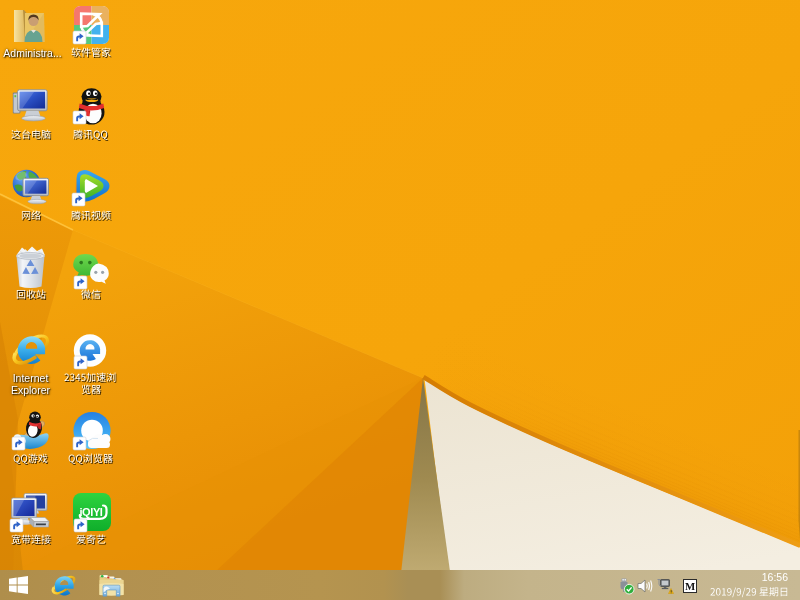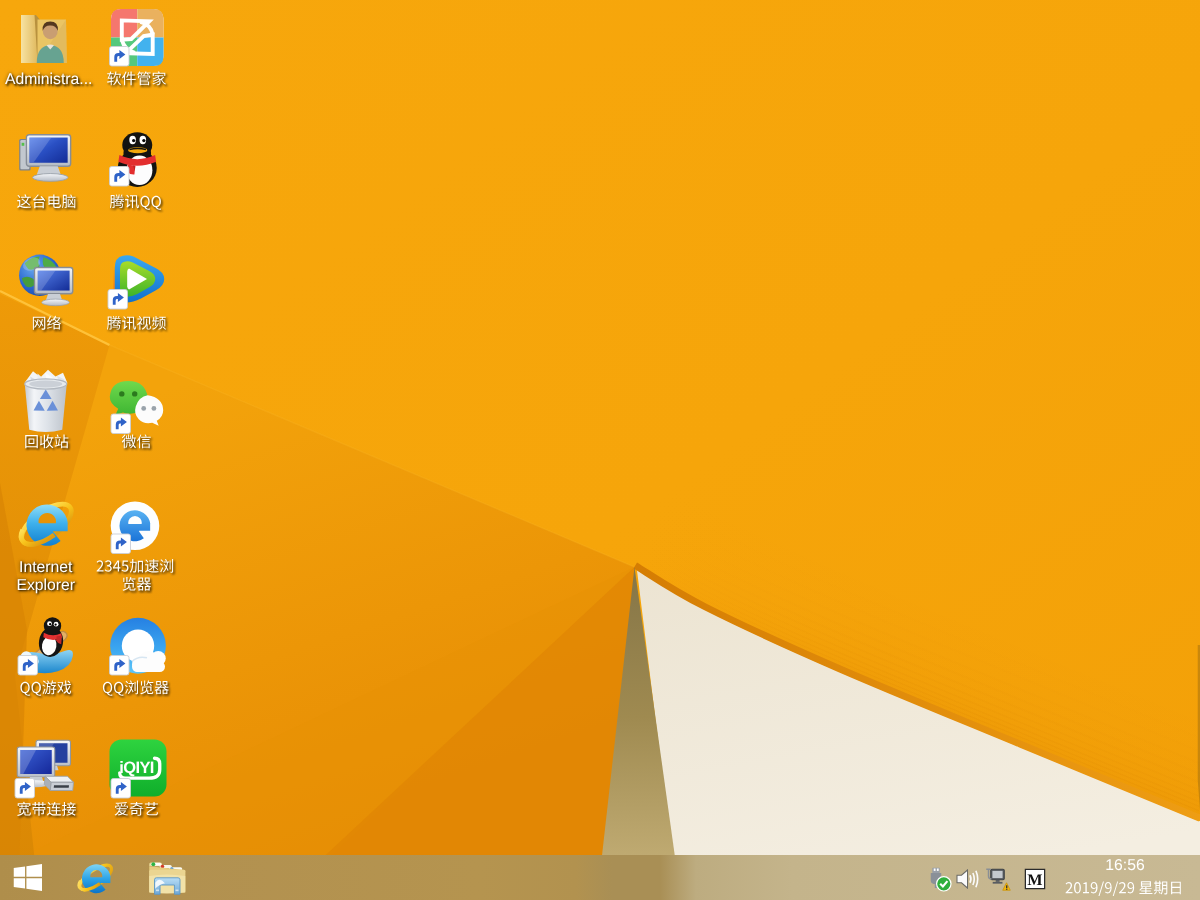--- a/index.html
+++ b/index.html
@@ -518,19 +518,19 @@
       <rect x="5.8" y="9.9" width="6.5" height="1.2" fill="#585c61"></rect>
 <path d="M1.5,1.5 L4.5,1.5 M3,1.5 L3,6 Q3,8 5,8" fill="none" stroke="#8a8f95" stroke-width="1"></path>
 <path d="M12.5,15.5 L17.5,15.5 L15,10.5 Z" fill="#f5b80c" stroke="#c89207" stroke-width="0.5"></path>
 <rect x="14.7" y="12.2" width="0.9" height="1.8" fill="#333"></rect>
       <rect x="14.7" y="14.4" width="0.9" height="0.8" fill="#333"></rect>
 </svg>
 <svg style="position:absolute;left:683px;top:579px" width="14" height="14" viewBox="0 0 14 14">
 <rect x="0.5" y="0.5" width="13" height="13" fill="#fff" stroke="#2b2b2b" stroke-width="1"></rect>
 <text x="7" y="11" font-family="Liberation Serif, serif" font-size="10.8" font-weight="bold" fill="#111" text-anchor="middle">M</text>
 </svg>
-<div style="position:absolute;left:712px;top:571px;width:76px;text-align:center;font-size:10.5px;color:#fff;line-height:13px">16:56</div>
+<div style="position:absolute;left:712px;top:571px;width:76px;text-align:right;font-size:10.5px;color:#fff;line-height:13px">16:56</div>
 <svg style="position:absolute;left:709px;top:585px;overflow:visible" width="82" height="14" viewBox="0 0 82 14">
 <g transform="translate(1,10.5)">
         <path d="M0.4 0.0H5.0V-0.8H3.0C2.6 -0.8 2.2 -0.8 1.8 -0.7C3.5 -2.4 4.7 -3.8 4.7 -5.3C4.7 -6.6 3.9 -7.5 2.6 -7.5C1.6 -7.5 1.0 -7.0 0.4 -6.4L0.9 -5.9C1.3 -6.4 1.9 -6.7 2.5 -6.7C3.4 -6.7 3.8 -6.1 3.8 -5.3C3.8 -4.0 2.7 -2.6 0.4 -0.5Z M8.3 0.1C9.7 0.1 10.6 -1.1 10.6 -3.7C10.6 -6.2 9.7 -7.5 8.3 -7.5C6.9 -7.5 6.0 -6.2 6.0 -3.7C6.0 -1.1 6.9 0.1 8.3 0.1ZM8.3 -0.6C7.5 -0.6 6.9 -1.5 6.9 -3.7C6.9 -5.8 7.5 -6.7 8.3 -6.7C9.2 -6.7 9.7 -5.8 9.7 -3.7C9.7 -1.5 9.2 -0.6 8.3 -0.6Z M12.0 0.0H16.0V-0.8H14.5V-7.3H13.8C13.4 -7.1 13.0 -6.9 12.3 -6.8V-6.2H13.6V-0.8H12.0Z M19.0 0.1C20.4 0.1 21.7 -1.0 21.7 -4.0C21.7 -6.3 20.6 -7.5 19.2 -7.5C18.0 -7.5 17.1 -6.5 17.1 -5.1C17.1 -3.6 17.9 -2.8 19.1 -2.8C19.7 -2.8 20.3 -3.1 20.8 -3.7C20.7 -1.4 19.9 -0.6 19.0 -0.6C18.5 -0.6 18.0 -0.8 17.7 -1.2L17.2 -0.6C17.6 -0.2 18.2 0.1 19.0 0.1ZM20.8 -4.4C20.3 -3.7 19.8 -3.5 19.3 -3.5C18.4 -3.5 17.9 -4.1 17.9 -5.1C17.9 -6.1 18.5 -6.8 19.2 -6.8C20.1 -6.8 20.7 -6.0 20.8 -4.4Z M22.3 1.8H23.0L26.0 -7.9H25.3Z M28.5 0.1C29.8 0.1 31.1 -1.0 31.1 -4.0C31.1 -6.3 30.1 -7.5 28.7 -7.5C27.5 -7.5 26.6 -6.5 26.6 -5.1C26.6 -3.6 27.4 -2.8 28.6 -2.8C29.2 -2.8 29.8 -3.1 30.3 -3.7C30.2 -1.4 29.4 -0.6 28.4 -0.6C28.0 -0.6 27.5 -0.8 27.2 -1.2L26.7 -0.6C27.1 -0.2 27.7 0.1 28.5 0.1ZM30.3 -4.4C29.8 -3.7 29.2 -3.5 28.7 -3.5C27.9 -3.5 27.4 -4.1 27.4 -5.1C27.4 -6.1 28.0 -6.8 28.7 -6.8C29.6 -6.8 30.2 -6.0 30.3 -4.4Z M31.8 1.8H32.5L35.4 -7.9H34.8Z M36.0 0.0H40.6V-0.8H38.6C38.2 -0.8 37.8 -0.8 37.4 -0.7C39.1 -2.4 40.3 -3.8 40.3 -5.3C40.3 -6.6 39.5 -7.5 38.2 -7.5C37.2 -7.5 36.6 -7.0 36.0 -6.4L36.5 -5.9C36.9 -6.4 37.4 -6.7 38.0 -6.7C39.0 -6.7 39.4 -6.1 39.4 -5.3C39.4 -4.0 38.3 -2.6 36.0 -0.5Z M43.5 0.1C44.9 0.1 46.1 -1.0 46.1 -4.0C46.1 -6.3 45.1 -7.5 43.7 -7.5C42.5 -7.5 41.6 -6.5 41.6 -5.1C41.6 -3.6 42.4 -2.8 43.6 -2.8C44.2 -2.8 44.8 -3.1 45.3 -3.7C45.2 -1.4 44.4 -0.6 43.5 -0.6C43.0 -0.6 42.5 -0.8 42.2 -1.2L41.7 -0.6C42.1 -0.2 42.7 0.1 43.5 0.1ZM45.3 -4.4C44.8 -3.7 44.2 -3.5 43.8 -3.5C42.9 -3.5 42.4 -4.1 42.4 -5.1C42.4 -6.1 43.0 -6.8 43.7 -6.8C44.6 -6.8 45.2 -6.0 45.3 -4.4Z M51.4 -5.9H56.5V-5.0H51.4ZM51.4 -7.4H56.5V-6.5H51.4ZM50.6 -8.0V-4.4H57.3V-8.0ZM51.3 -4.4C50.9 -3.6 50.2 -2.7 49.4 -2.1C49.6 -2.0 49.9 -1.8 50.1 -1.7C50.4 -1.9 50.8 -2.3 51.1 -2.8H53.5V-1.8H50.8V-1.2H53.5V-0.1H49.6V0.5H58.3V-0.1H54.3V-1.2H57.2V-1.8H54.3V-2.8H57.7V-3.4H54.3V-4.2H53.5V-3.4H51.5C51.7 -3.7 51.9 -4.0 52.0 -4.2Z M60.7 -1.4C60.4 -0.8 59.9 -0.1 59.3 0.4C59.5 0.5 59.8 0.7 59.9 0.8C60.5 0.3 61.1 -0.5 61.4 -1.2ZM62.1 -1.1C62.5 -0.7 63.0 0.0 63.2 0.4L63.8 0.1C63.6 -0.4 63.1 -1.0 62.7 -1.4ZM67.5 -7.2V-5.6H65.4V-7.2ZM64.7 -7.9V-4.3C64.7 -2.8 64.7 -0.9 63.8 0.4C64.0 0.5 64.3 0.7 64.4 0.8C65.0 -0.1 65.3 -1.4 65.4 -2.6H67.5V-0.2C67.5 -0.0 67.4 0.0 67.3 0.0C67.1 0.1 66.6 0.1 66.1 0.0C66.2 0.2 66.3 0.6 66.3 0.8C67.1 0.8 67.5 0.8 67.8 0.6C68.1 0.5 68.2 0.3 68.2 -0.2V-7.9ZM67.5 -4.9V-3.3H65.4C65.4 -3.6 65.4 -4.0 65.4 -4.3V-4.9ZM62.8 -8.3V-7.1H61.0V-8.3H60.3V-7.1H59.5V-6.4H60.3V-2.3H59.3V-1.6H64.2V-2.3H63.5V-6.4H64.2V-7.1H63.5V-8.3ZM61.0 -6.4H62.8V-5.5H61.0ZM61.0 -4.9H62.8V-3.9H61.0ZM61.0 -3.3H62.8V-2.3H61.0Z M71.5 -3.5H76.5V-0.7H71.5ZM71.5 -4.3V-7.0H76.5V-4.3ZM70.7 -7.7V0.7H71.5V0.0H76.5V0.6H77.2V-7.7Z" fill="#fff"></path>
       </g>
     </svg>
 
 </div>
 </body></html>

